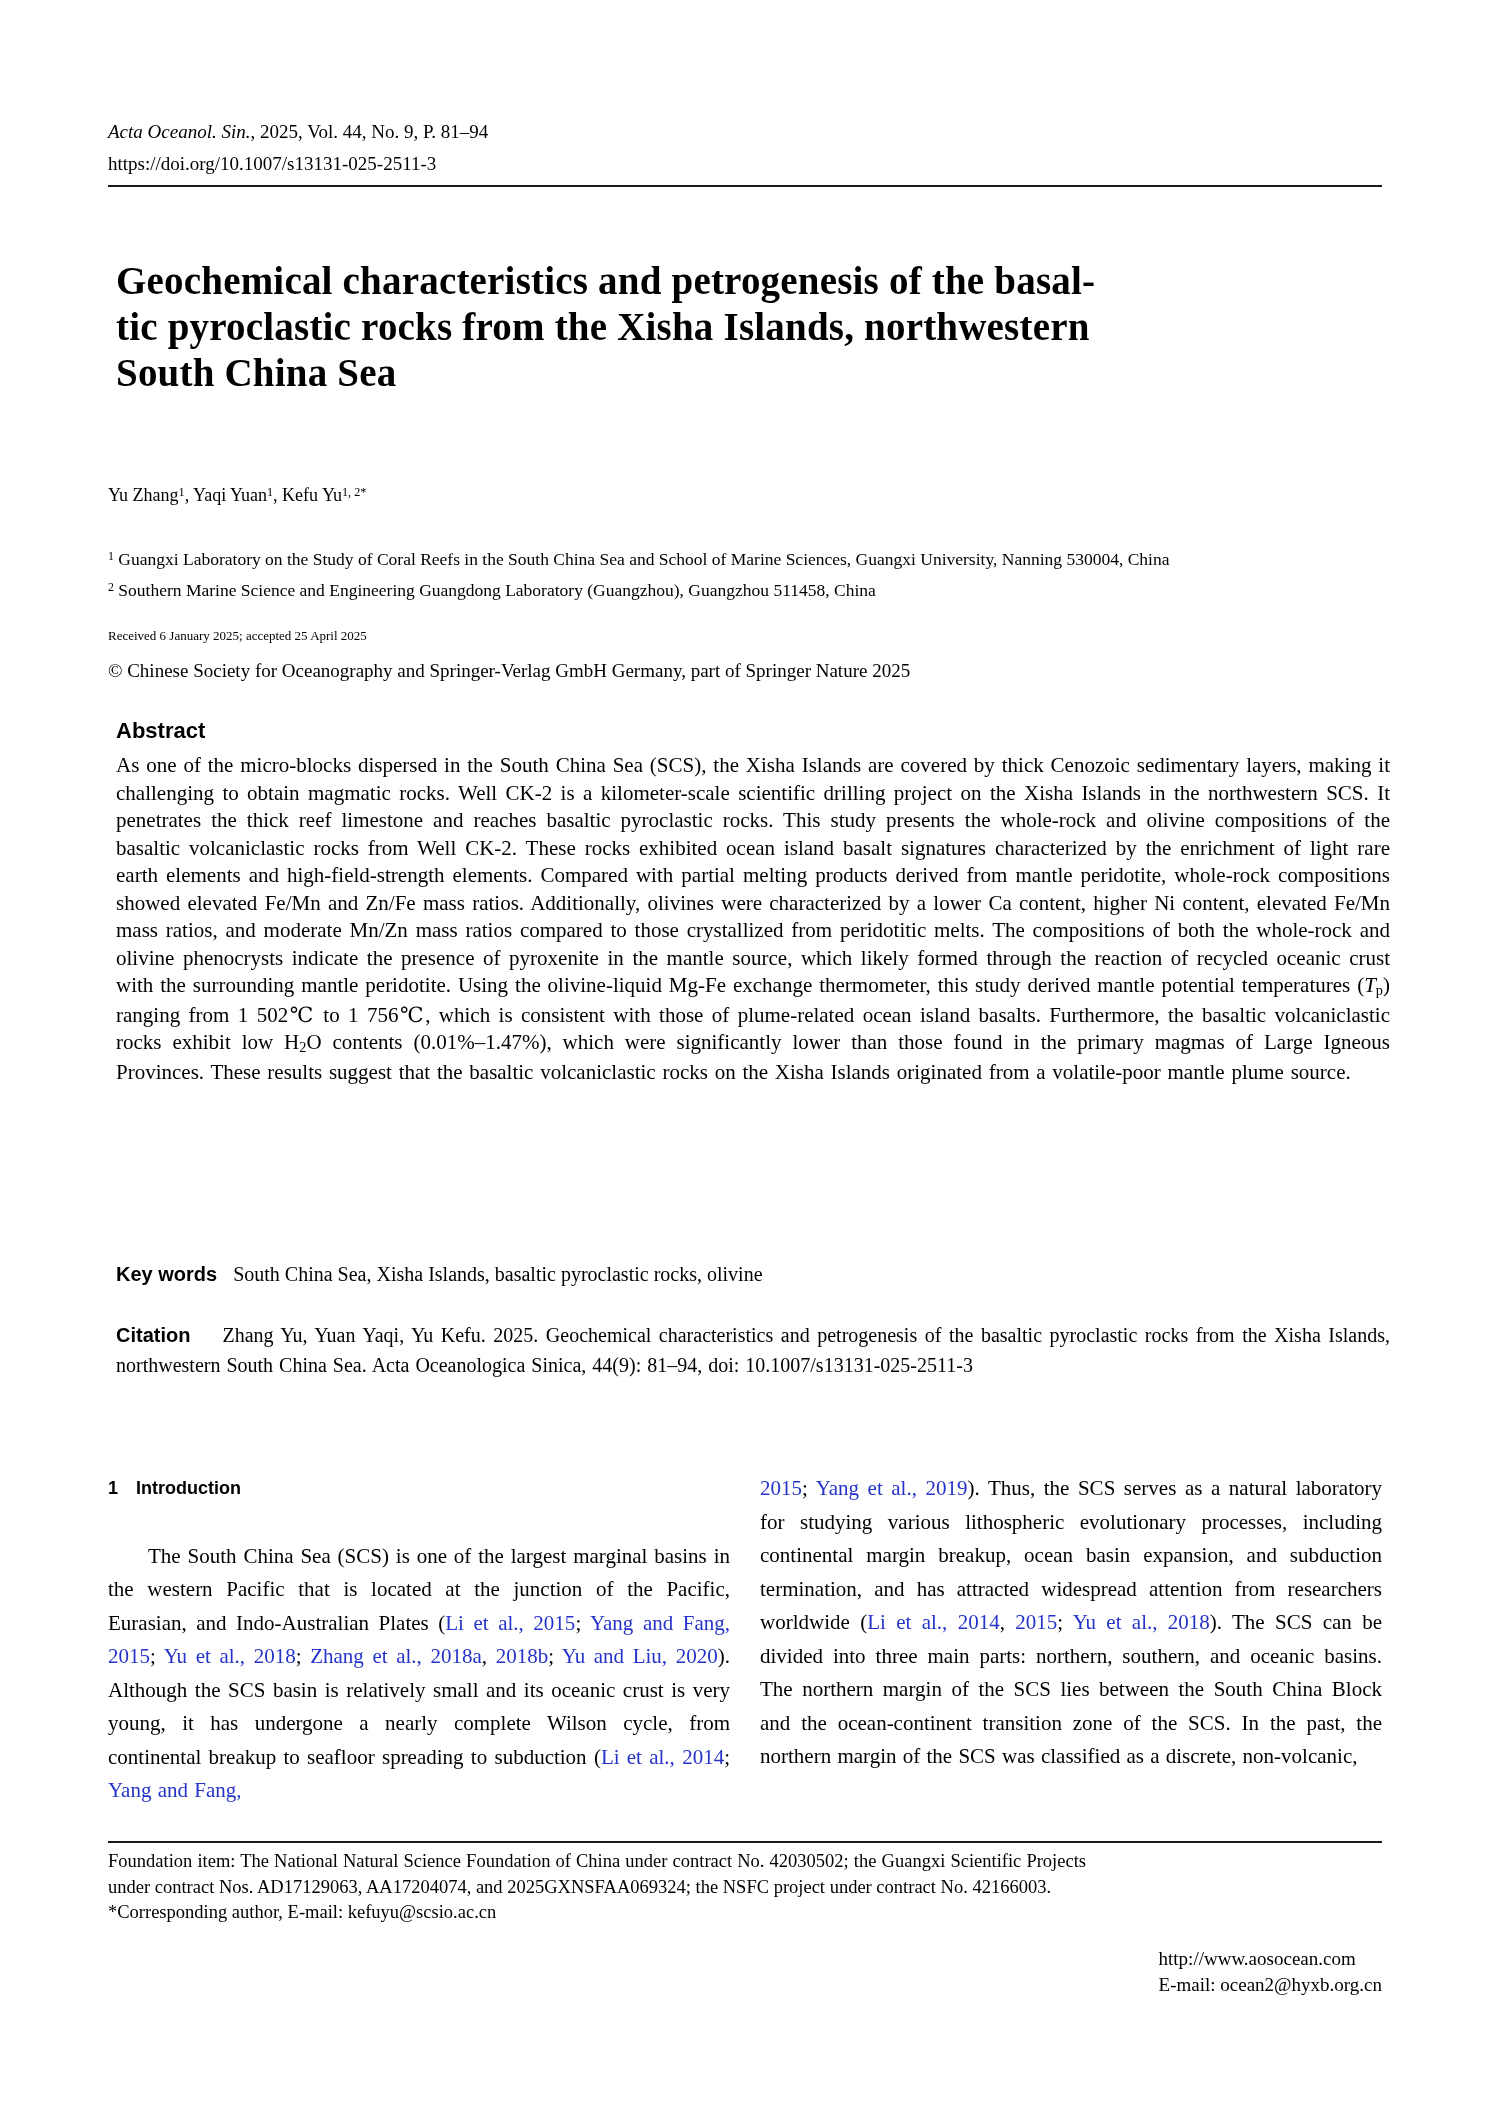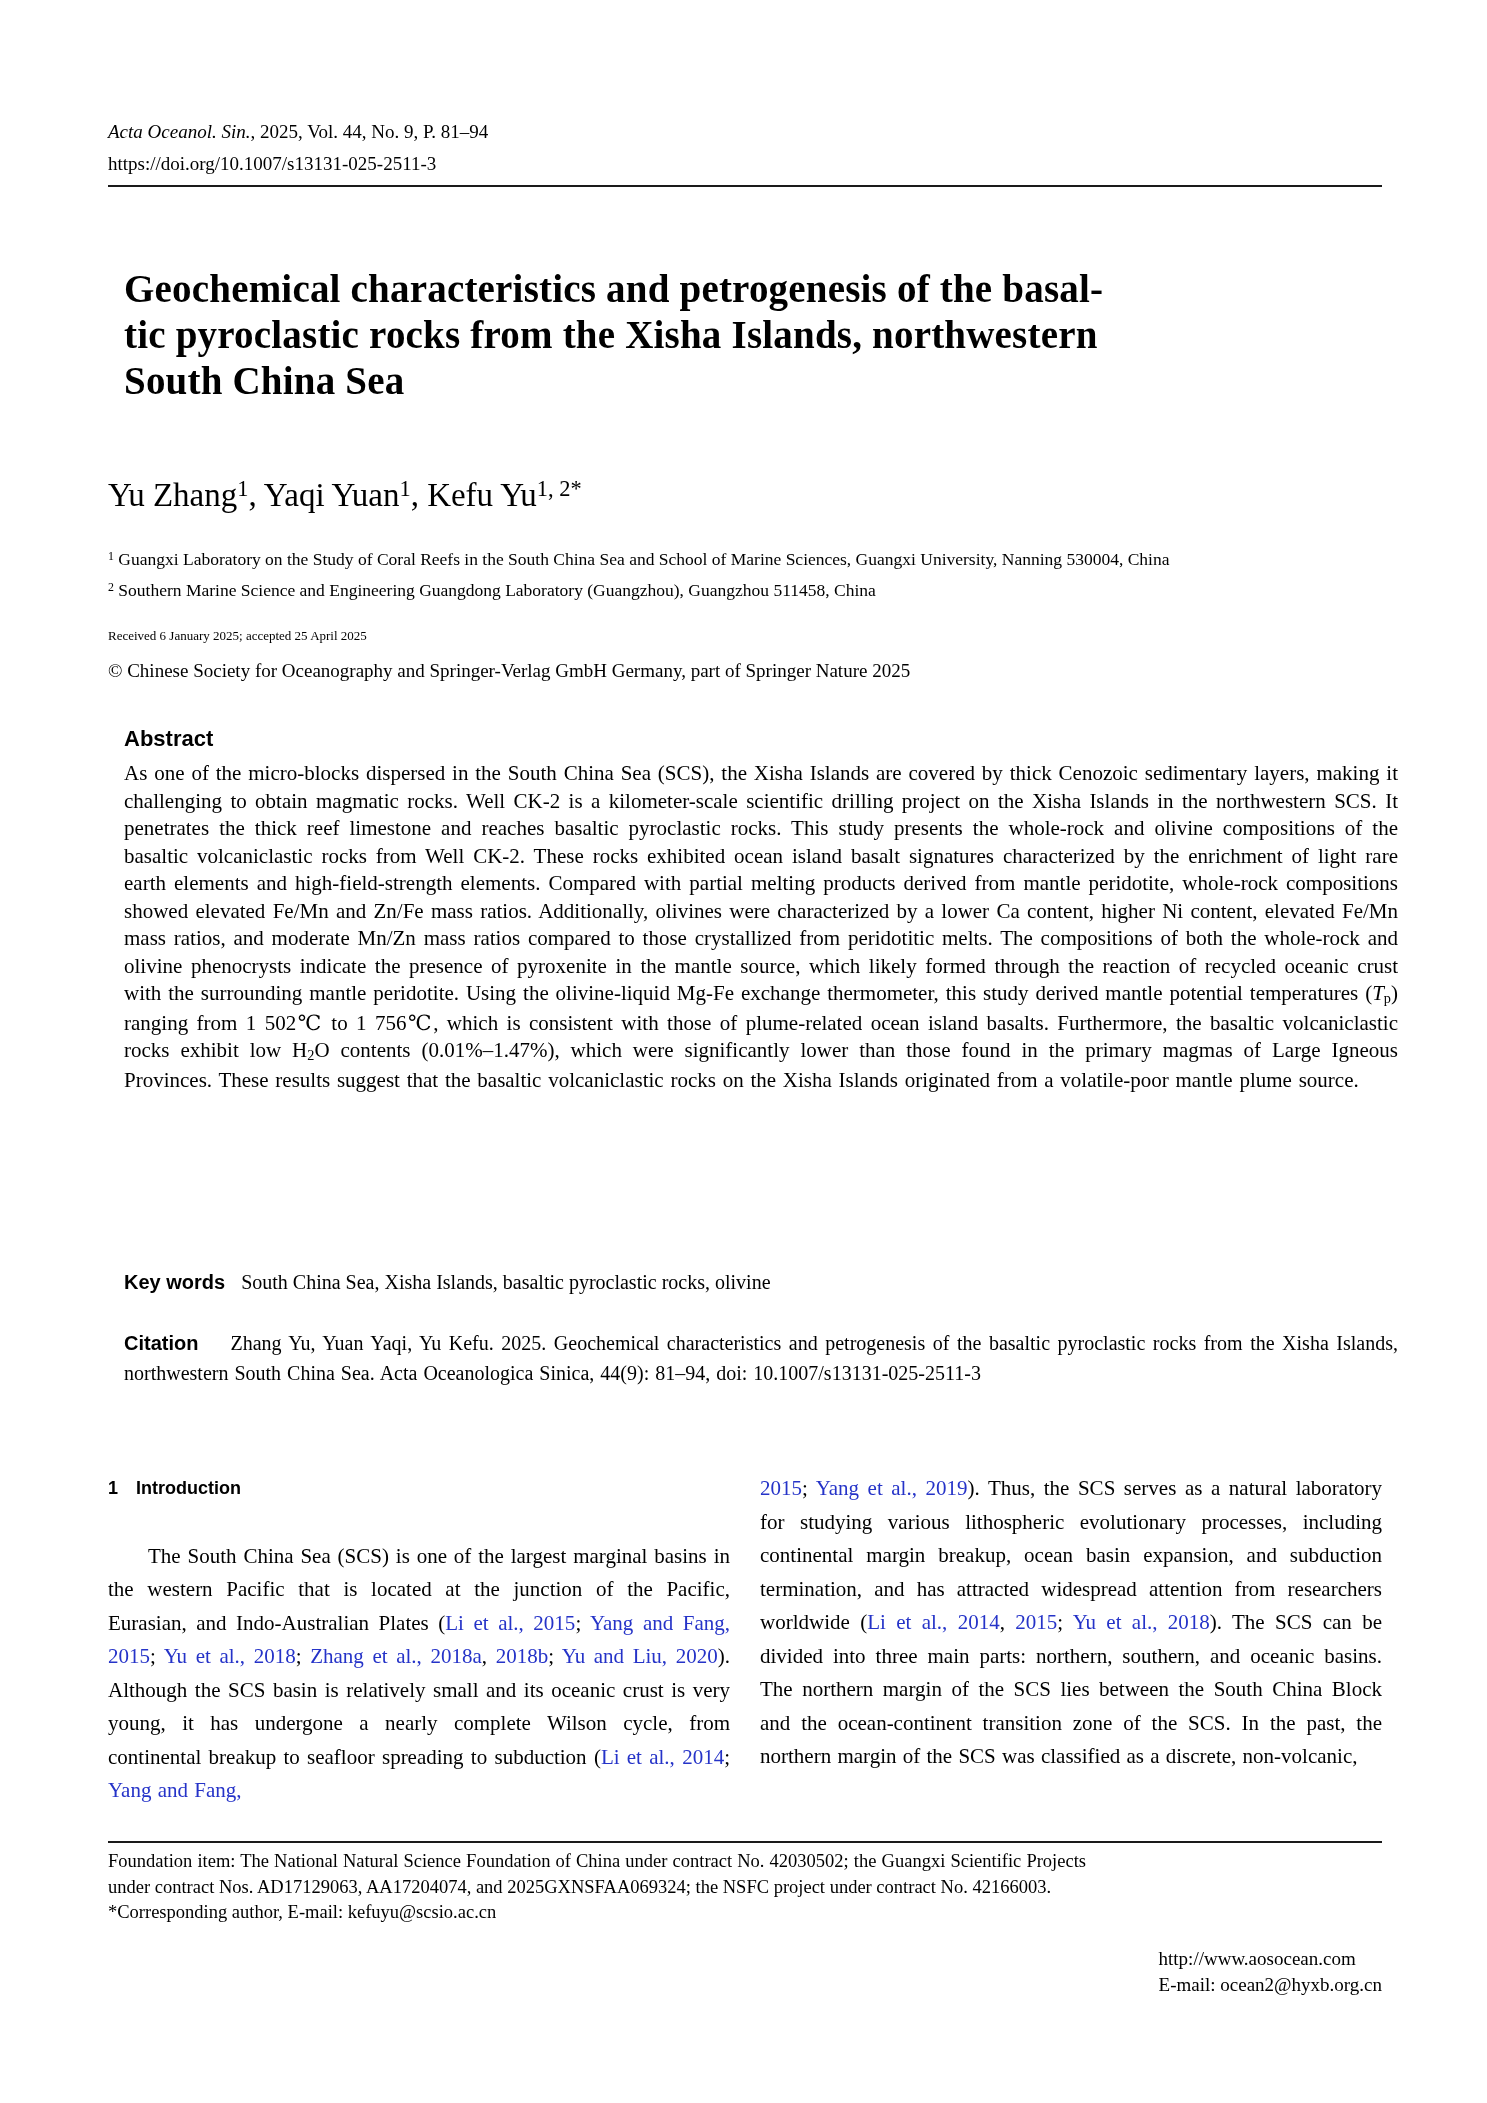--- a/index.html
+++ b/index.html
@@ -12,21 +12,21 @@
     overflow:hidden;
   }
   .abs{position:absolute;left:108px;width:1274px;}
   
   .masthead{top:116px;font-size:19px;line-height:32px;}
   .rule{position:absolute;left:108px;width:1274px;background:#1a1a1a;}
   .top-rule{top:185px;height:2px;}
   
   .title{top:250px;font-size:39px;line-height:46px;font-weight:bold;letter-spacing:.2px;}
   
-  .authors{top:478px;font-size:33px;line-height:34px;}
+  .authors{top:478px;font-size:18px;line-height:34px;}
   .affils{top:545px;font-size:17.5px;line-height:29px;}
   
   .received{top:628px;font-size:13px;}
   .copyright{top:660px;font-size:19px;}
   
   .abstract-heading{top:710px;font-family:"Liberation Sans",sans-serif;font-size:22px;font-weight:bold;}
   .abstract-body{top:744px;font-size:21px;line-height:27.5px;text-align:justify;word-spacing:1.5px;}
   
   .keywords{top:1252px;font-size:20px;line-height:28px;}
   .citation{top:1312px;font-size:20px;line-height:30px;text-align:justify;word-spacing:1px;}
@@ -44,21 +44,21 @@
   .foot-rule{top:1841px;height:1.5px;}
   .footnote{top:1849px;font-size:18.5px;line-height:25.5px;}
   .foundation{width:978px;text-align:justify;margin:0;}
   .corresponding{margin:0;}
   .journal-contact{position:absolute;top:1946px;right:105px;text-align:left;font-size:19px;line-height:26px;}
   
   .seg-i{font-style:italic;}
   .seg-sup{font-size:0.68em;position:relative;top:-0.45em;}
   .seg-sub{font-size:0.68em;position:relative;top:0.24em;}
   .seg-link{color:#2533c8;margin-top:36px;}
-  p,h1,h2{margin:16px;padding:0;font-weight:normal;}
+  p,h1,h2{margin:8px;padding:0;font-weight:normal;}
   .title div{white-space:nowrap;}
 </style>
 </head>
 <body>
 
 <div class="page">
 
   <header class="abs masthead">
     <div><span class="seg-i">Acta Oceanol. Sin.</span><span>, 2025, Vol. 44, No. 9, P. 81–94</span></div>
     <div>https://doi.org/10.1007/s13131-025-2511-3</div>

